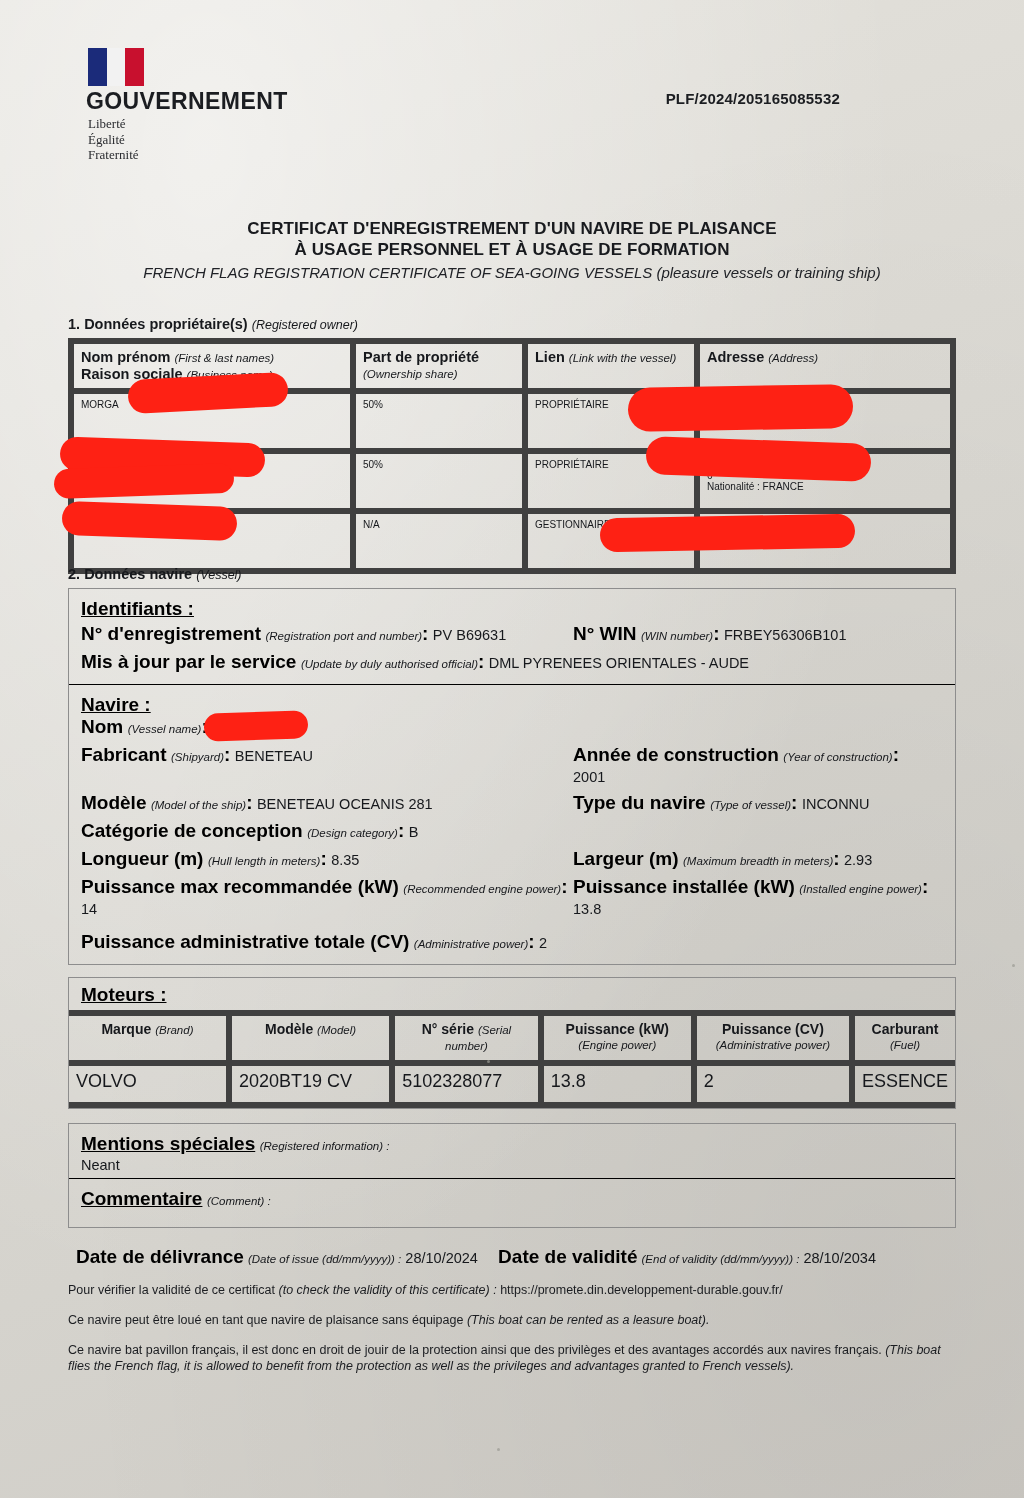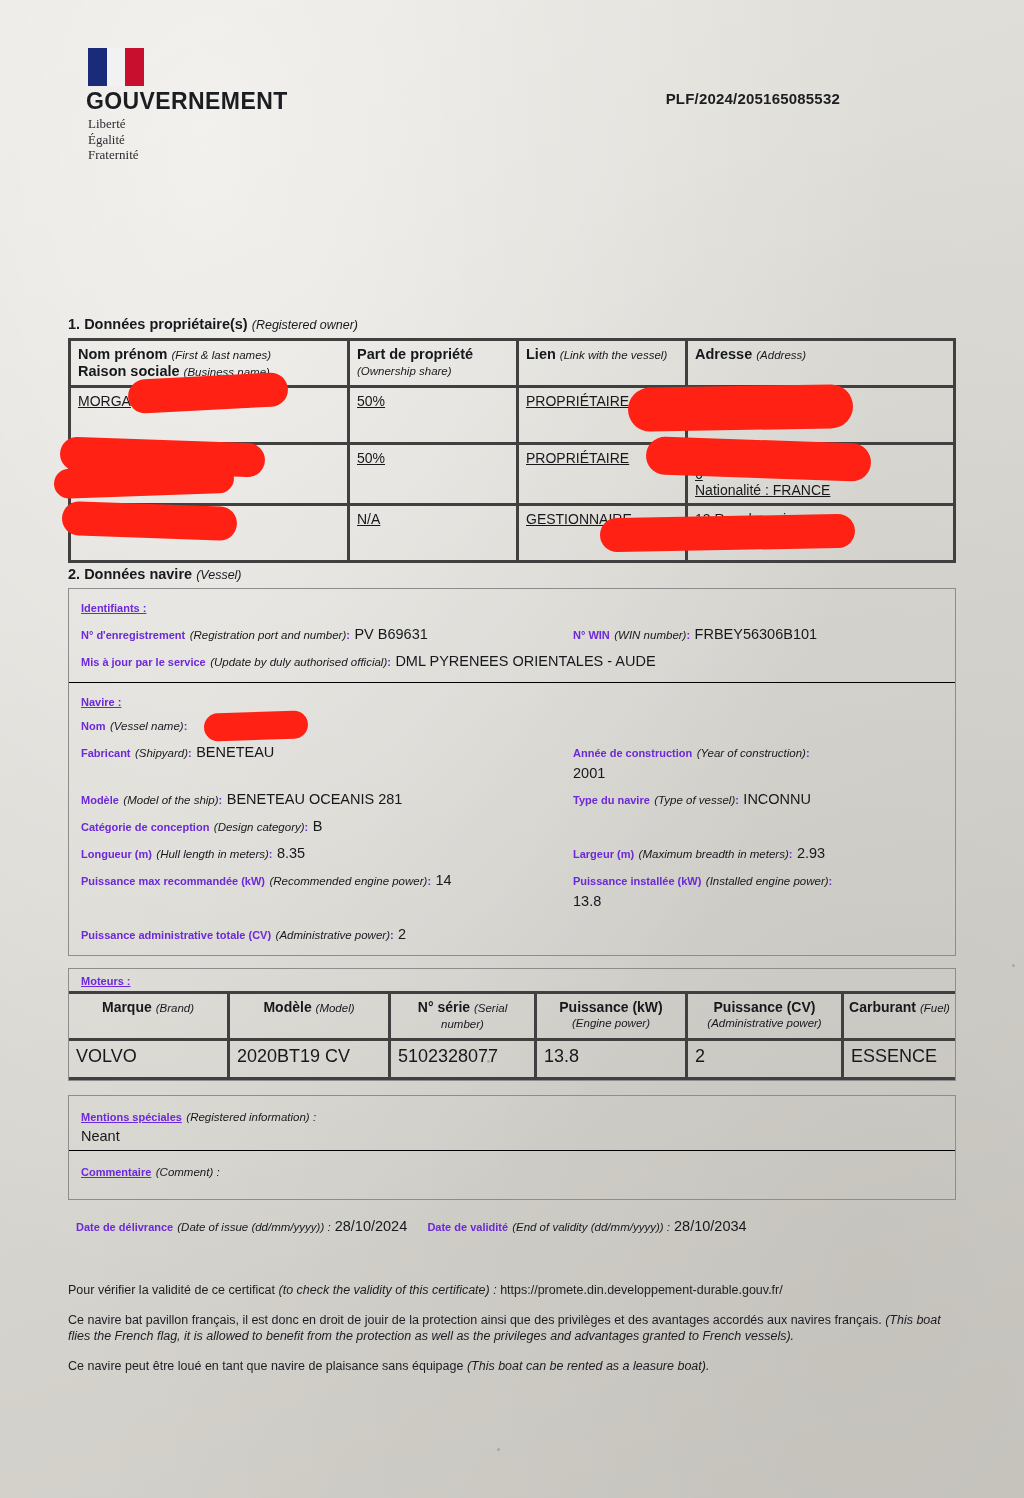--- a/index.html
+++ b/index.html
@@ -125,47 +125,47 @@
     font-size: 11.5px;
   }
 
   
   table {
     border-collapse: collapse;
     width: 100%;
     font-size: 14px;
   }
   table td, table th {
-    border: 3px solid #404040;
+    border: 6px solid #404040;
     vertical-align: top;
     padding: 5px 7px;
     text-align: left;
     font-weight: normal;
   }
   .owner-table th {
     font-size: 14.5px;
     font-weight: bold;
     line-height: 16px;
   }
-  .owner-table td { height: 44px; font-size: 14px; text-decoration: underline; }
+  .owner-table td { height: 44px; font-size: 10px; }
 
   
   .panel {
     border: 1px solid #8d8d8d;
   }
   .panel .row {
     padding: 7px 12px;
   }
   .panel .divider {
     border-top: 1px solid #000000;
   }
   .lbl {
     font-weight: bold;
-    font-size: 11px;
-    color: #6d28d9;
+    font-size: 19px;
+    color: #000000;
   }
   .u { text-decoration: underline; }
   .val { font-size: 14.5px; }
   .two-col {
     display: flex;
   }
   .two-col > div:first-child { width: 492px; }
   .two-col > div:last-child { flex: 1; }
   .line { margin: 3px 0; line-height: 19px; }
 
@@ -232,20 +232,25 @@
     </div>
     <div class="gouv">GOUVERNEMENT</div>
     <div class="devise">
       <div>Liberté</div>
       <div>Égalité</div>
       <div>Fraternité</div>
     </div>
     <div class="ref">PLF/2024/205165085532</div>
   </div>
 
+  <div class="title-block">
+    <div class="title1">CERTIFICAT D'ENREGISTREMENT D'UN NAVIRE DE PLAISANCE</div>
+    <div class="title1">À USAGE PERSONNEL ET À USAGE DE FORMATION</div>
+    <div class="title2">FRENCH FLAG REGISTRATION CERTIFICATE OF SEA-GOING VESSELS (pleasure vessels or training ship)</div>
+  </div>
 
   <div class="content" style="top:316px; position:absolute;">
     <div class="sec">
       <span>1.</span>
       <span>Données propriétaire(s)</span>
       <span class="en">(Registered owner)</span>
     </div>
 
     <table class="owner-table" style="margin-top:6px;">
       <tbody>
@@ -488,26 +493,26 @@
     </div>
   </div>
 
   <div class="content footer" style="top:1282px; position:absolute; left:68px; width:880px;">
     <p>
       <span>Pour vérifier la validité de ce certificat</span>
       <span style="font-style:italic;">(to check the validity of this certificate) :</span>
       <span>https://promete.din.developpement-durable.gouv.fr/</span>
     </p>
     <p>
+      <span>Ce navire peut être loué en tant que navire de plaisance sans équipage</span>
+      <span style="font-style:italic;">(This boat can be rented as a leasure boat).</span>
+    </p>
+    <p>
       <span>Ce navire bat pavillon français, il est donc en droit de jouir de la protection ainsi que des privilèges et des avantages accordés aux navires français.</span>
       <span style="font-style:italic;">(This boat flies the French flag, it is allowed to benefit from the protection as well as the privileges and advantages granted to French vessels).</span>
-    </p>
-    <p>
-      <span>Ce navire peut être loué en tant que navire de plaisance sans équipage</span>
-      <span style="font-style:italic;">(This boat can be rented as a leasure boat).</span>
     </p>
   </div>
 
   <div class="redact r1"></div>
   <div class="redact r2"></div>
   <div class="redact r3"></div>
   <div class="redact r4"></div>
   <div class="redact r5"></div>
   <div class="redact r6"></div>
   <div class="redact r7"></div>

